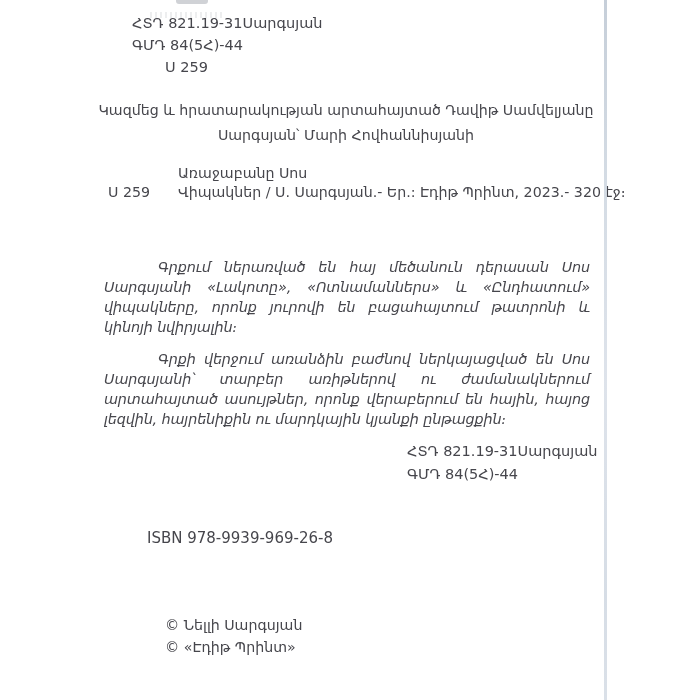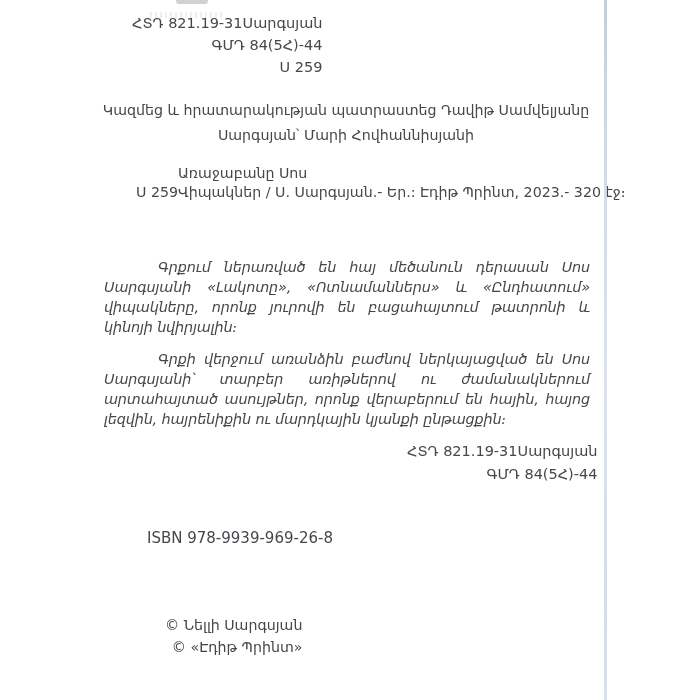--- a/index.html
+++ b/index.html
@@ -9,21 +9,21 @@
   }
   .page {
     position: relative;
     width: 700px;
     height: 700px;
     background: var(--background, #ffffff);
     font-family: "DejaVu Sans", sans-serif;
     color: var(--text, #46464c);
     overflow: hidden;
   }
-  .block { position: absolute; white-space: nowrap; text-align: right; }
+  .block { position: absolute; white-space: nowrap; }
 
   
   .catalog-top {
     left: 132px; top: 12px;
     font-size: 14.5px; line-height: 22px;
   }
   .catalog-top .author-sign { padding-left: 33px; }
 
   
   .credits {
@@ -96,21 +96,21 @@
 
 <div class="page">
 
   <div class="block catalog-top">
     <div>ՀՏԴ 821.19-31Սարգսյան</div>
     <div>ԳՄԴ 84(5Հ)-44</div>
     <div class="author-sign">Ս 259</div>
   </div>
 
   <div class="block credits">
-    <div>Կազմեց և հրատարակության պատրաստեց Դավիթ Սամվելյանը</div>
+    <div>Կազմեց և հրատարակության արտահայտած Դավիթ Սամվելյանը</div>
     <div>Սարգսյան՝ Մարի Հովհաննիսյանի</div>
   </div>
 
   <div class="block card">
     <div class="card-author">Առաջաբանը Սոս</div>
     <div class="card-row">
       <span class="card-sign">Ս 259</span><span>Վիպակներ / Ս. Սարգսյան.- Եր.: Էդիթ Պրինտ, 2023.- 320 էջ։</span>
     </div>
   </div>
 

